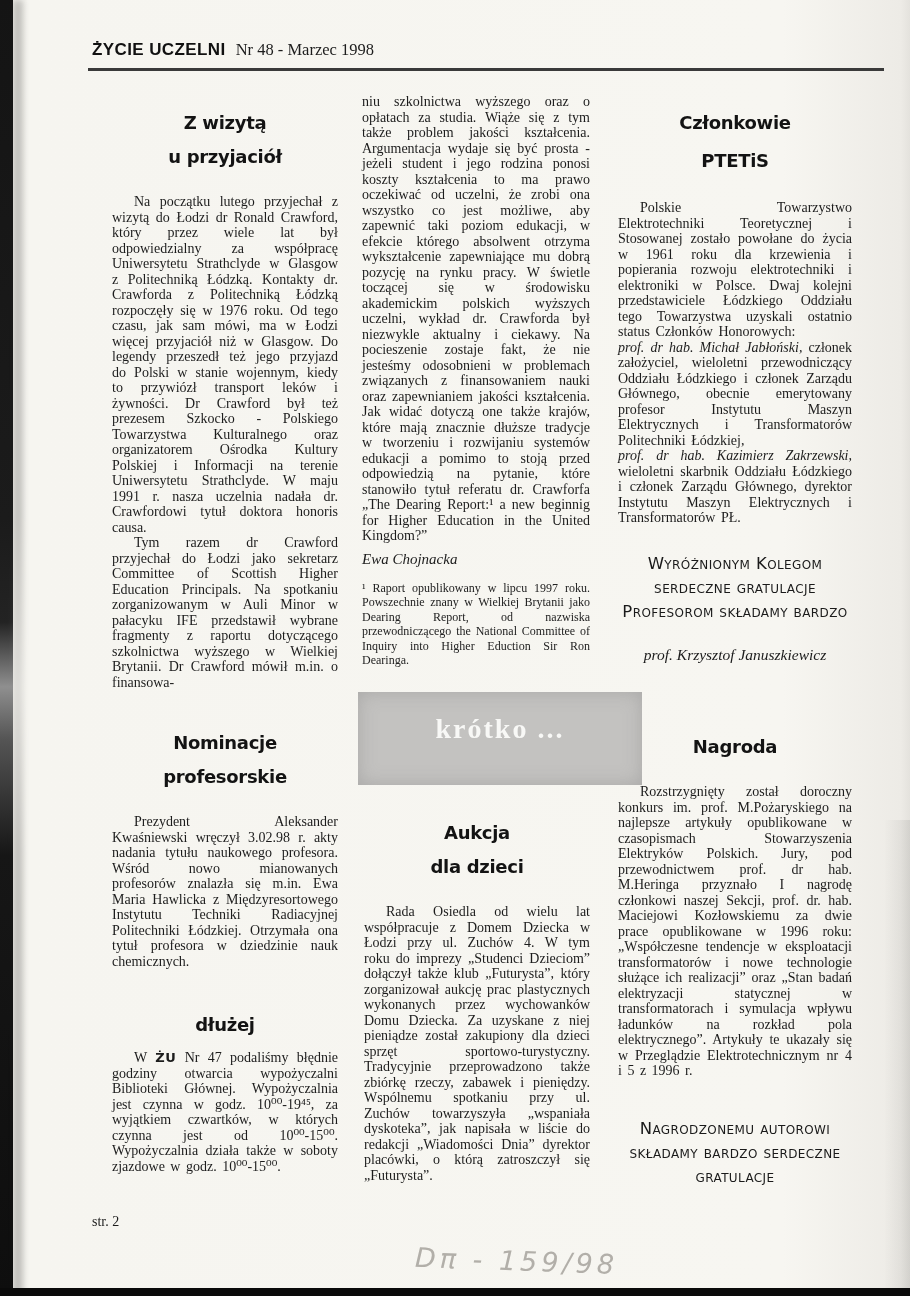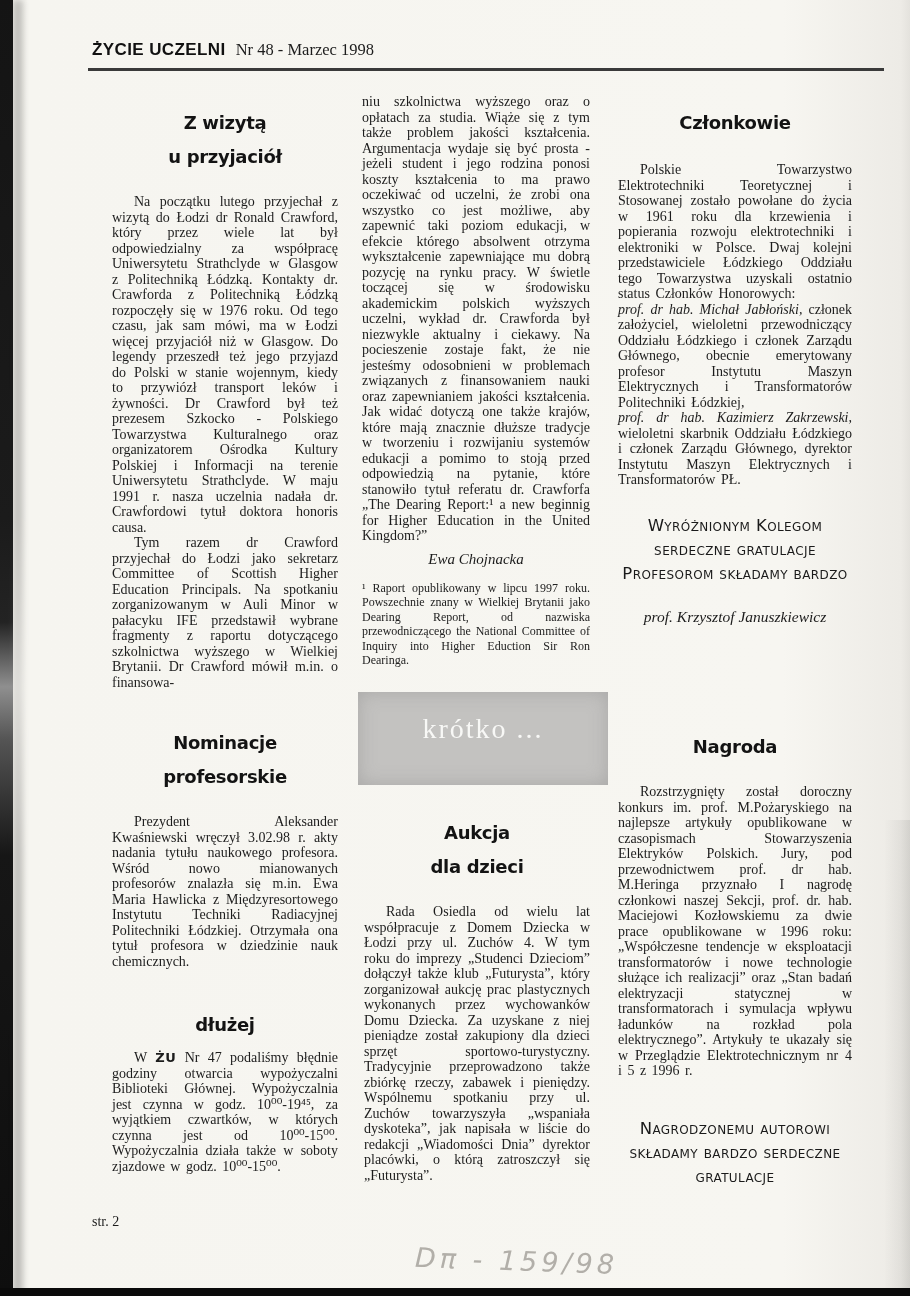--- a/index.html
+++ b/index.html
@@ -27,36 +27,36 @@
 
   
   .h-title { margin:0; font-family:"DejaVu Sans",sans-serif; font-weight:bold; color:#131313;
     text-align:center; font-size:18px; line-height:34px; letter-spacing:-0.3px; }
   .h-title div { white-space:nowrap; }
   .body-text { margin:0; font-size:14px; line-height:15.5px; color:#1c1c1c;
     text-align:justify; word-spacing:2px; }
   .indent { text-indent:22px; }
   .after-title { margin-top:20px; }
   em.pname { font-style:italic; }
-  .signature { margin:7px 0 0 0; text-align:center; font-style:italic; font-size:15px; color:#1c1c1c; }
+  .signature { margin:7px 0 0 0; text-align:left; font-style:italic; font-size:15px; color:#1c1c1c; }
   .signature-center { margin:22px 0 0 0; text-align:center; font-style:italic; font-size:15.5px; color:#1c1c1c; }
   .footnote { margin:13px 0 0 0; font-size:12px; line-height:14.6px; color:#222;
     text-align:justify; word-spacing:1px; }
   .congrats { margin-top:26px; text-align:center; font-family:"DejaVu Sans",sans-serif;
     font-variant:small-caps; font-size:16.5px; line-height:24px; color:#1a1a1a; letter-spacing:.4px; }
   .zu { font-family:"DejaVu Sans",sans-serif; font-size:13px; font-weight:bold; letter-spacing:.5px; }
 
   
   #visit-col1   { position:absolute; left:112px; top:106px; width:226px; }
   #visit-col2   { position:absolute; left:362px; top:94px;  width:228px; }
   #ptetis       { position:absolute; left:618px; top:104px; width:234px; }
   #ptetis .h-title { line-height:38px; }
   #nominations  { position:absolute; left:112px; top:726px; width:226px; }
-  #shorts-box   { position:absolute; left:358px; top:692px; width:250px; height:93px;
-    background:#c3c2c0; box-shadow:inset 0 0 18px rgba(120,120,120,.35); }
+  #shorts-box   { position:absolute; left:358px; top:692px; width:284px; height:93px;
+    background:#c3c2c0; box-shadow:inset 0 0 18px rgba(120,120,120,.35);font-weight:bold; }
   #shorts-box .shorts-label { display:block; text-align:center; margin-top:21px;
     font-size:28px; letter-spacing:2px; color:#f8f8f6; }
   #auction      { position:absolute; left:364px; top:816px; width:226px; }
   #award        { position:absolute; left:618px; top:730px; width:234px; }
   #award .congrats { margin-top:38px; }
   #page-num     { position:absolute; left:92px; top:1214px; font-size:14px; color:#1c1c1c; }
   #handwritten  { position:absolute; left:415px; top:1246px; width:240px;
     font-family:"DejaVu Sans",sans-serif; font-style:italic; font-size:27px;
     letter-spacing:4px; color:#b2afa9; transform:rotate(2deg); }
 </style>
@@ -86,20 +86,21 @@
 
   <section id="visit-col2">
     <p class="body-text">niu szkolnictwa wyższego oraz o opłatach za studia. Wiąże się z tym także problem jakości kształcenia. Argumentacja wydaje się być prosta - jeżeli student i jego rodzina ponosi koszty kształcenia to ma prawo oczekiwać od uczelni, że zrobi ona wszystko co jest możliwe, aby zapewnić taki poziom edukacji, w efekcie którego absolwent otrzyma wykształcenie zapewniające mu dobrą pozycję na rynku pracy. W świetle toczącej się w środowisku akademickim polskich wyższych uczelni, wykład dr. Crawforda był niezwykle aktualny i ciekawy. Na pocieszenie zostaje fakt, że nie jesteśmy odosobnieni w problemach związanych z finansowaniem nauki oraz zapewnianiem jakości kształcenia. Jak widać dotyczą one także krajów, które mają znacznie dłuższe tradycje w tworzeniu i rozwijaniu systemów edukacji a pomimo to stoją przed odpowiedzią na pytanie, które stanowiło tytuł referatu dr. Crawforfa „The Dearing Report:¹ a new beginnig for Higher Education in the United Kingdom?”</p>
     <p class="signature">Ewa Chojnacka</p>
     <p class="footnote">¹ Raport opublikowany w lipcu 1997 roku. Powszechnie znany w Wielkiej Brytanii jako Dearing Report, od nazwiska przewodniczącego the National Committee of Inquiry into Higher Eduction Sir Ron Dearinga.</p>
   </section>
 
   <section id="ptetis">
     <h1 class="h-title">
       <div>Członkowie</div>
+      <div>PTETiS</div>
     </h1>
     <p class="body-text indent after-title">Polskie Towarzystwo Elektrotechniki Teoretycznej i Stosowanej zostało powołane do życia w 1961 roku dla krzewienia i popierania rozwoju elektrotechniki i elektroniki w Polsce. Dwaj kolejni przedstawiciele Łódzkiego Oddziału tego Towarzystwa uzyskali ostatnio status Członków Honorowych:</p>
     <p class="body-text"><em class="pname">prof. dr hab. Michał Jabłoński,</em> <span>członek założyciel, wieloletni przewodniczący Oddziału Łódzkiego i członek Zarządu Głównego, obecnie emerytowany profesor Instytutu Maszyn Elektrycznych i Transformatorów Politechniki Łódzkiej,</span></p>
     <p class="body-text"><em class="pname">prof. dr hab. Kazimierz Zakrzewski,</em> <span>wieloletni skarbnik Oddziału Łódzkiego i członek Zarządu Głównego, dyrektor Instytutu Maszyn Elektrycznych i Transformatorów PŁ.</span></p>
     <div class="congrats">
       <div>Wyróżnionym Kolegom</div>
       <div>serdeczne gratulacje</div>
       <div>Profesorom składamy bardzo</div>
     </div>
     <p class="signature-center">prof. Krzysztof Januszkiewicz</p>

